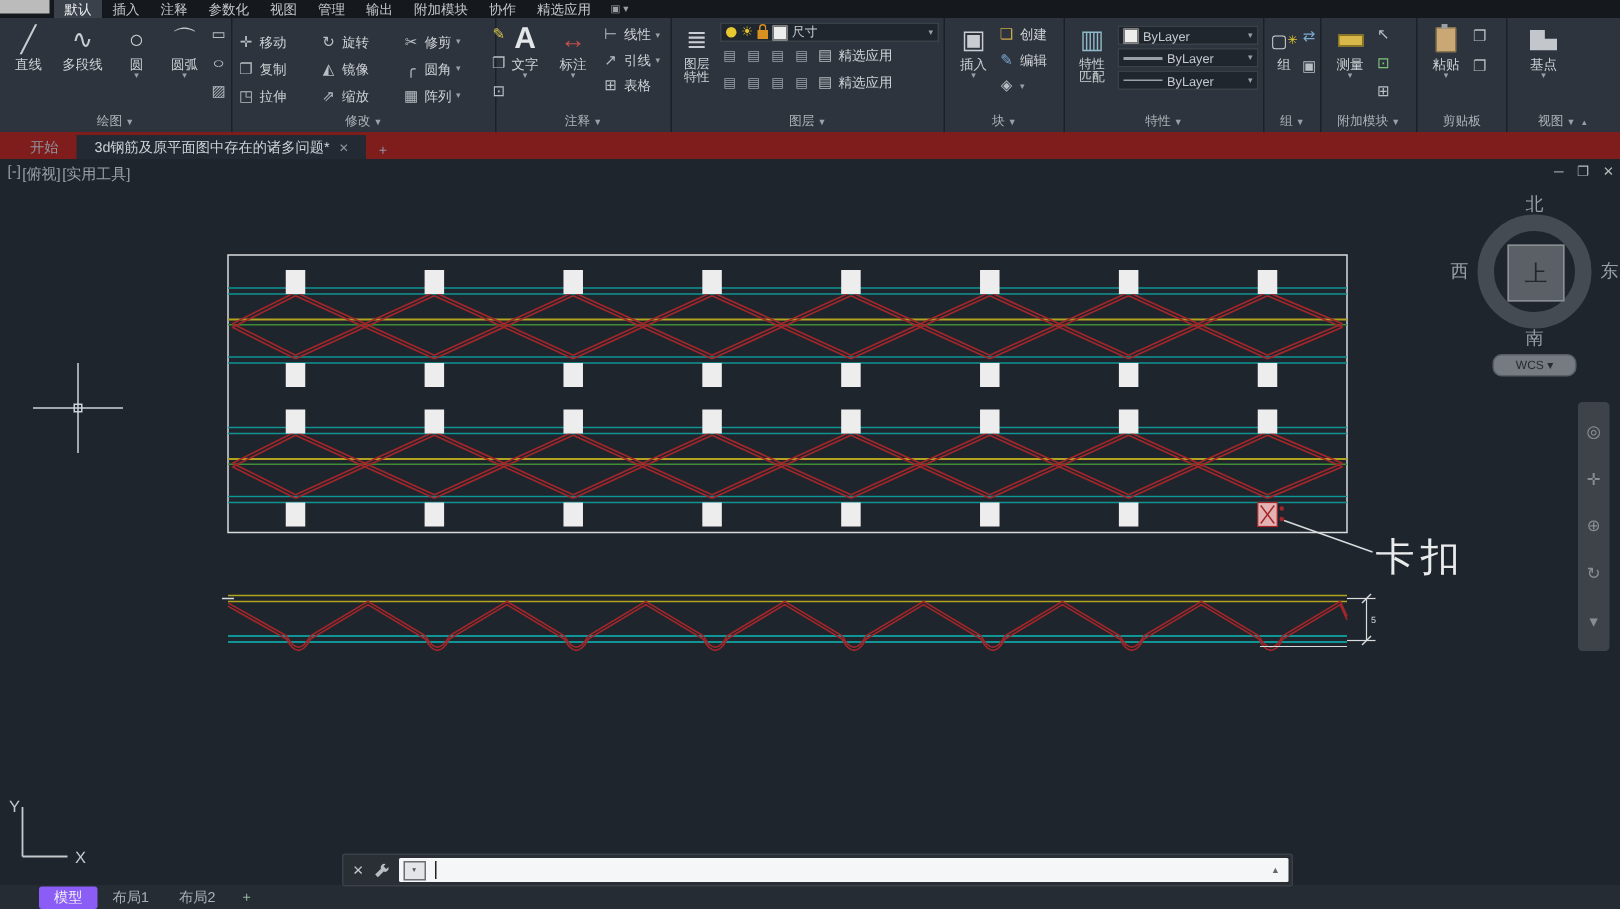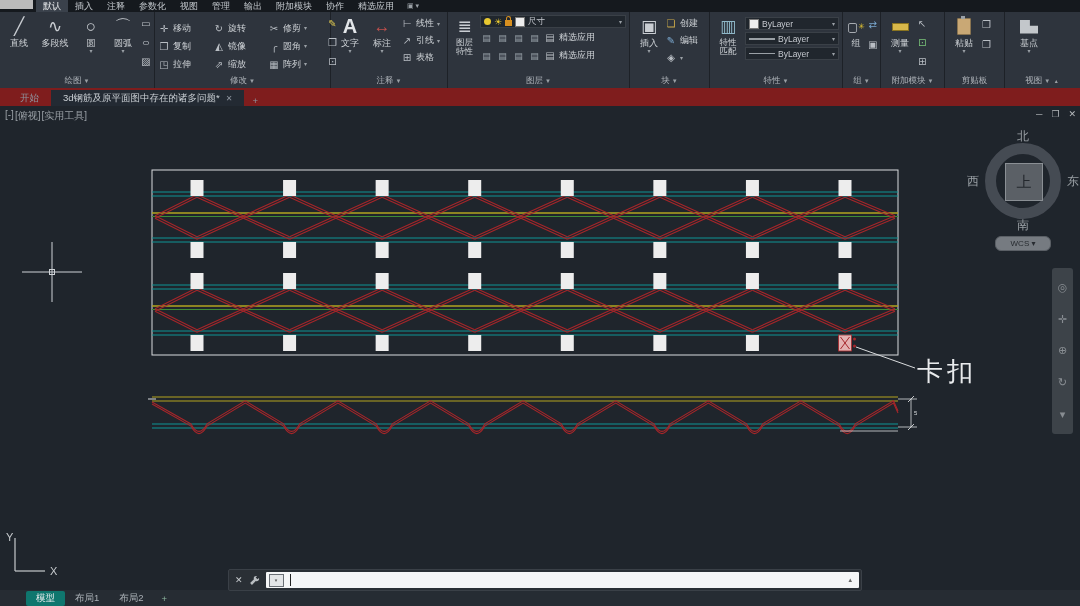--- a/index.html
+++ b/index.html
@@ -72,21 +72,21 @@
   #cmd-close{color:#c6cacd;font-size:9px;padding:0 6px;cursor:pointer}
   #cmd-wrench{padding:0 4px 0 0;cursor:pointer;display:flex}
   #cmd-input{flex:1;height:16px;background:#f5f6f7;border-radius:1px;margin:0 2px;display:flex;align-items:center;padding:0 3px;gap:3px}
   #cmd-icon{width:13px;height:11px;border:1px solid #6a6f75;background:#e3e5e7;display:flex;align-items:center;justify-content:center;font-size:5px;color:#555;cursor:pointer}
   #caret{width:1px;height:12px;background:#222;animation:blink 1s steps(1) infinite}
   @keyframes blink{50%{opacity:0}}
   #cmd-up{margin-left:auto;color:#666;font-size:7px;padding-right:4px;cursor:pointer}
   
   #bottombar{left:0;top:590px;width:1080px;height:16px;background:#262c33;display:flex;align-items:center;font-size:9.5px;z-index:5;padding-left:26px;box-sizing:border-box}
   .ltab{padding:1px 10px;color:#aab0b6;cursor:pointer}
-  .ltab.active{background:#0f766e;color:#eceef0;border-radius:2px}
+  .ltab.active{background:#8b5cf6;color:#eceef0;border-radius:2px}
   #addlayout{color:#8fb8a0;padding:0 8px;cursor:pointer}
   #drawsvg{left:0;top:0;z-index:2}
 </style>
 </head>
 <body>
 
 <div id="menubar" class="abs">
   <div id="appblock"></div>
   <span class="mtab active">默认</span>
   <span class="mtab">插入</span>

